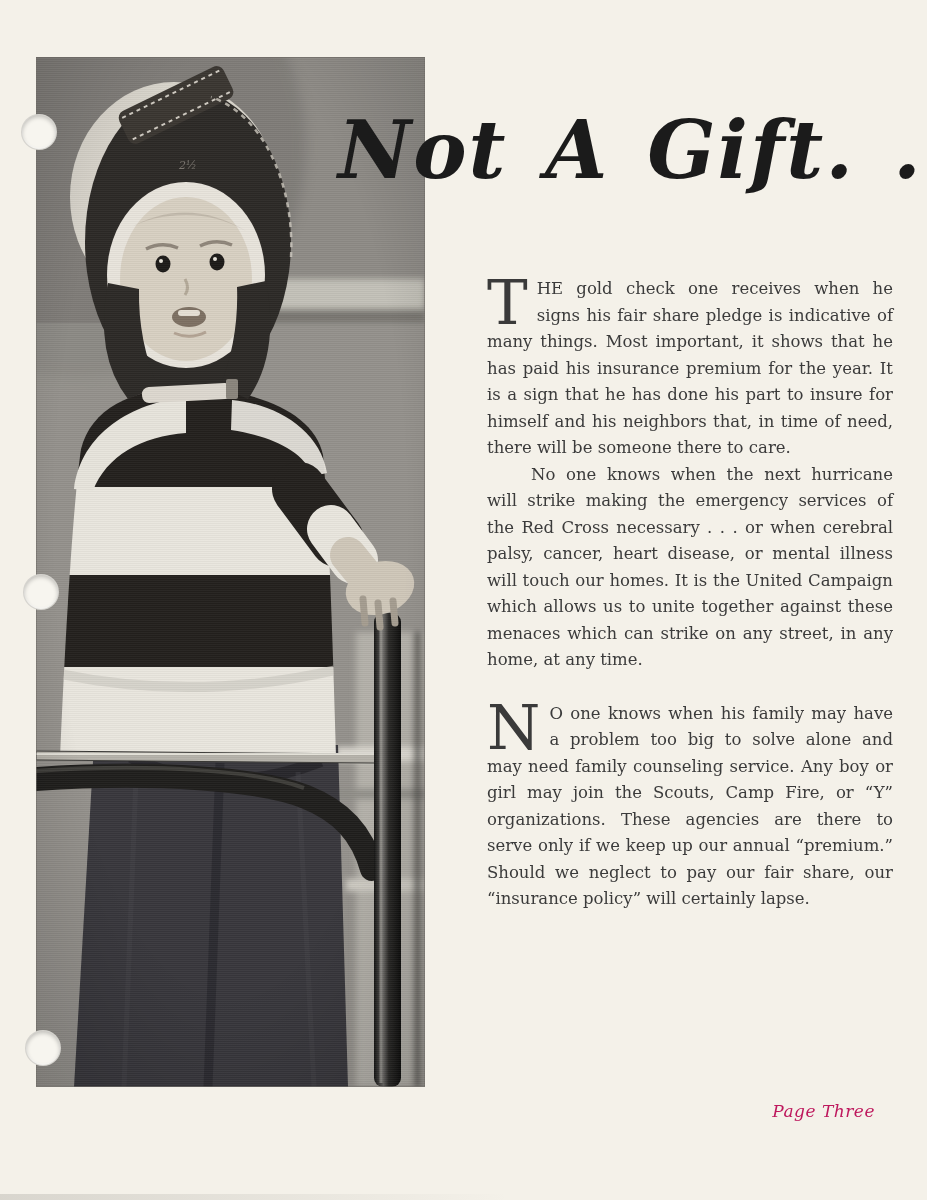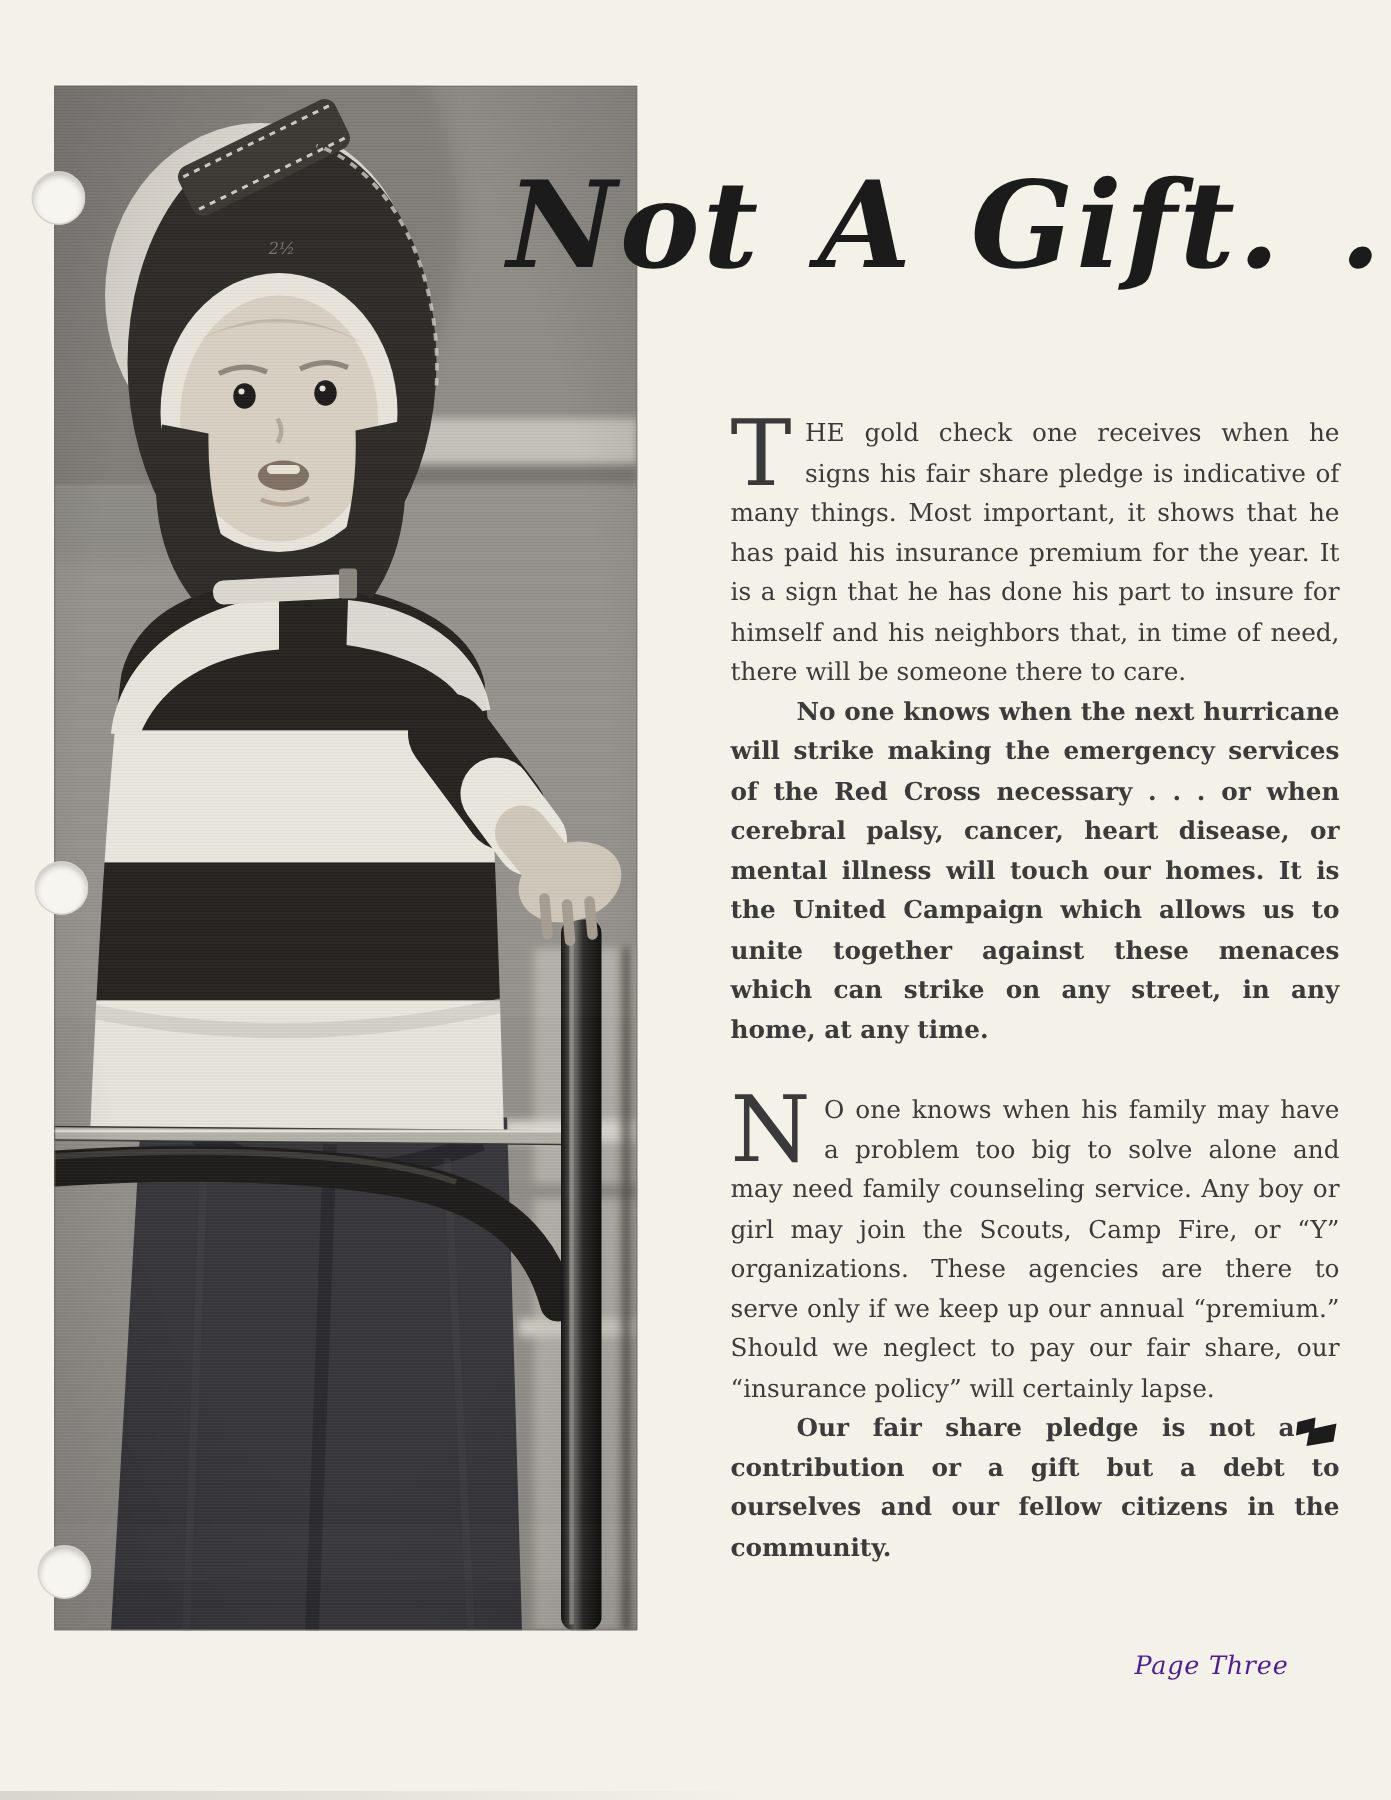--- a/index.html
+++ b/index.html
@@ -29,31 +29,31 @@
     font-family:"DejaVu Serif", serif;font-style:italic;font-weight:bold;
     font-size:80px;line-height:80px;letter-spacing:2px;word-spacing:8px;
     color:#1b1b1b;white-space:nowrap;
   }
   
   .article{
     position:absolute;left:487px;top:276px;width:406px;z-index:2;
     font-size:16.5px;line-height:26.5px;text-align:justify;color:#3b3b3b;
   }
   .article p{margin:0;}
-  p.indent{text-indent:44px;font-weight:bold;}
+  p.indent{text-indent:44px;}
   p.sect{margin-top:27px;}
   .dropcap{
     float:left;font-size:61px;line-height:45px;padding:4px 9px 0 0;color:#3a3a3a;
   }
   .endmark{float:right;width:30px;height:21px;margin-top:5px;}
   .endmark svg{display:block;width:30px;height:21px;}
   
   .footer{
-    position:absolute;right:68px;top:1101px;z-index:2;
-    font-style:italic;font-size:17px;letter-spacing:.5px;color:#4c1d95;
+    position:absolute;right:52px;top:1101px;z-index:2;
+    font-style:italic;font-size:17px;letter-spacing:.5px;color:#be185d;
   }
   .scan-edge{position:absolute;left:0;bottom:0;width:55%;height:6px;z-index:1;
     background:linear-gradient(to right, rgba(90,88,82,.18), rgba(90,88,82,0));}
 </style>
 </head>
 <body>
 
 <div class="page">
 
   <div class="photo" role="img" aria-label="Black-and-white photograph of a toddler wearing a dark leather football helmet and horizontally striped shirt, gripping the rail of a metal walker">
@@ -180,24 +180,18 @@
   <div class="hole hole1"></div>
   <div class="hole hole2"></div>
   <div class="hole hole3"></div>
 
   <h1 class="title">Not A Gift. . .</h1>
 
   <div class="article">
     <p><span class="dropcap">T</span><span>HE</span><span> gold check one receives when he signs his fair share pledge is indicative of many things. Most important, it shows that he has paid his insurance premium for the year. It is a sign that he has done his part to insure for himself and his neighbors that, in time of need, there will be someone there to care.</span></p>
     <p class="indent">No one knows when the next hurricane will strike making the emergency services of the Red Cross necessary . . . or when cerebral palsy, cancer, heart disease, or mental illness will touch our homes. It is the United Campaign which allows us to unite together against these menaces which can strike on any street, in any home, at any time.</p>
     <p class="sect"><span class="dropcap">N</span><span>O</span><span> one knows when his family may have a problem too big to solve alone and may need family counseling service. Any boy or girl may join the Scouts, Camp Fire, or “Y” organizations. These agencies are there to serve only if we keep up our annual “premium.” Should we neglect to pay our fair share, our “insurance policy” will certainly lapse.</span></p>
-    <p class="indent"><span class="endmark">
-          <svg viewBox="0 0 30 21">
-            <polygon points="2,4 14,1 13,10 1,13" fill="#1c1c1c"></polygon>
-            <polygon points="10,9 28,5 26,17 8,20" fill="#1c1c1c"></polygon>
-          </svg>
-        </span><span>Our fair share pledge is not a contribution or a gift but a debt to ourselves and our fellow citizens in the community.</span></p>
   </div>
 
   <div class="footer">Page Three</div>
 
   <div class="scan-edge"></div>
 </div>
 
 </body></html>

